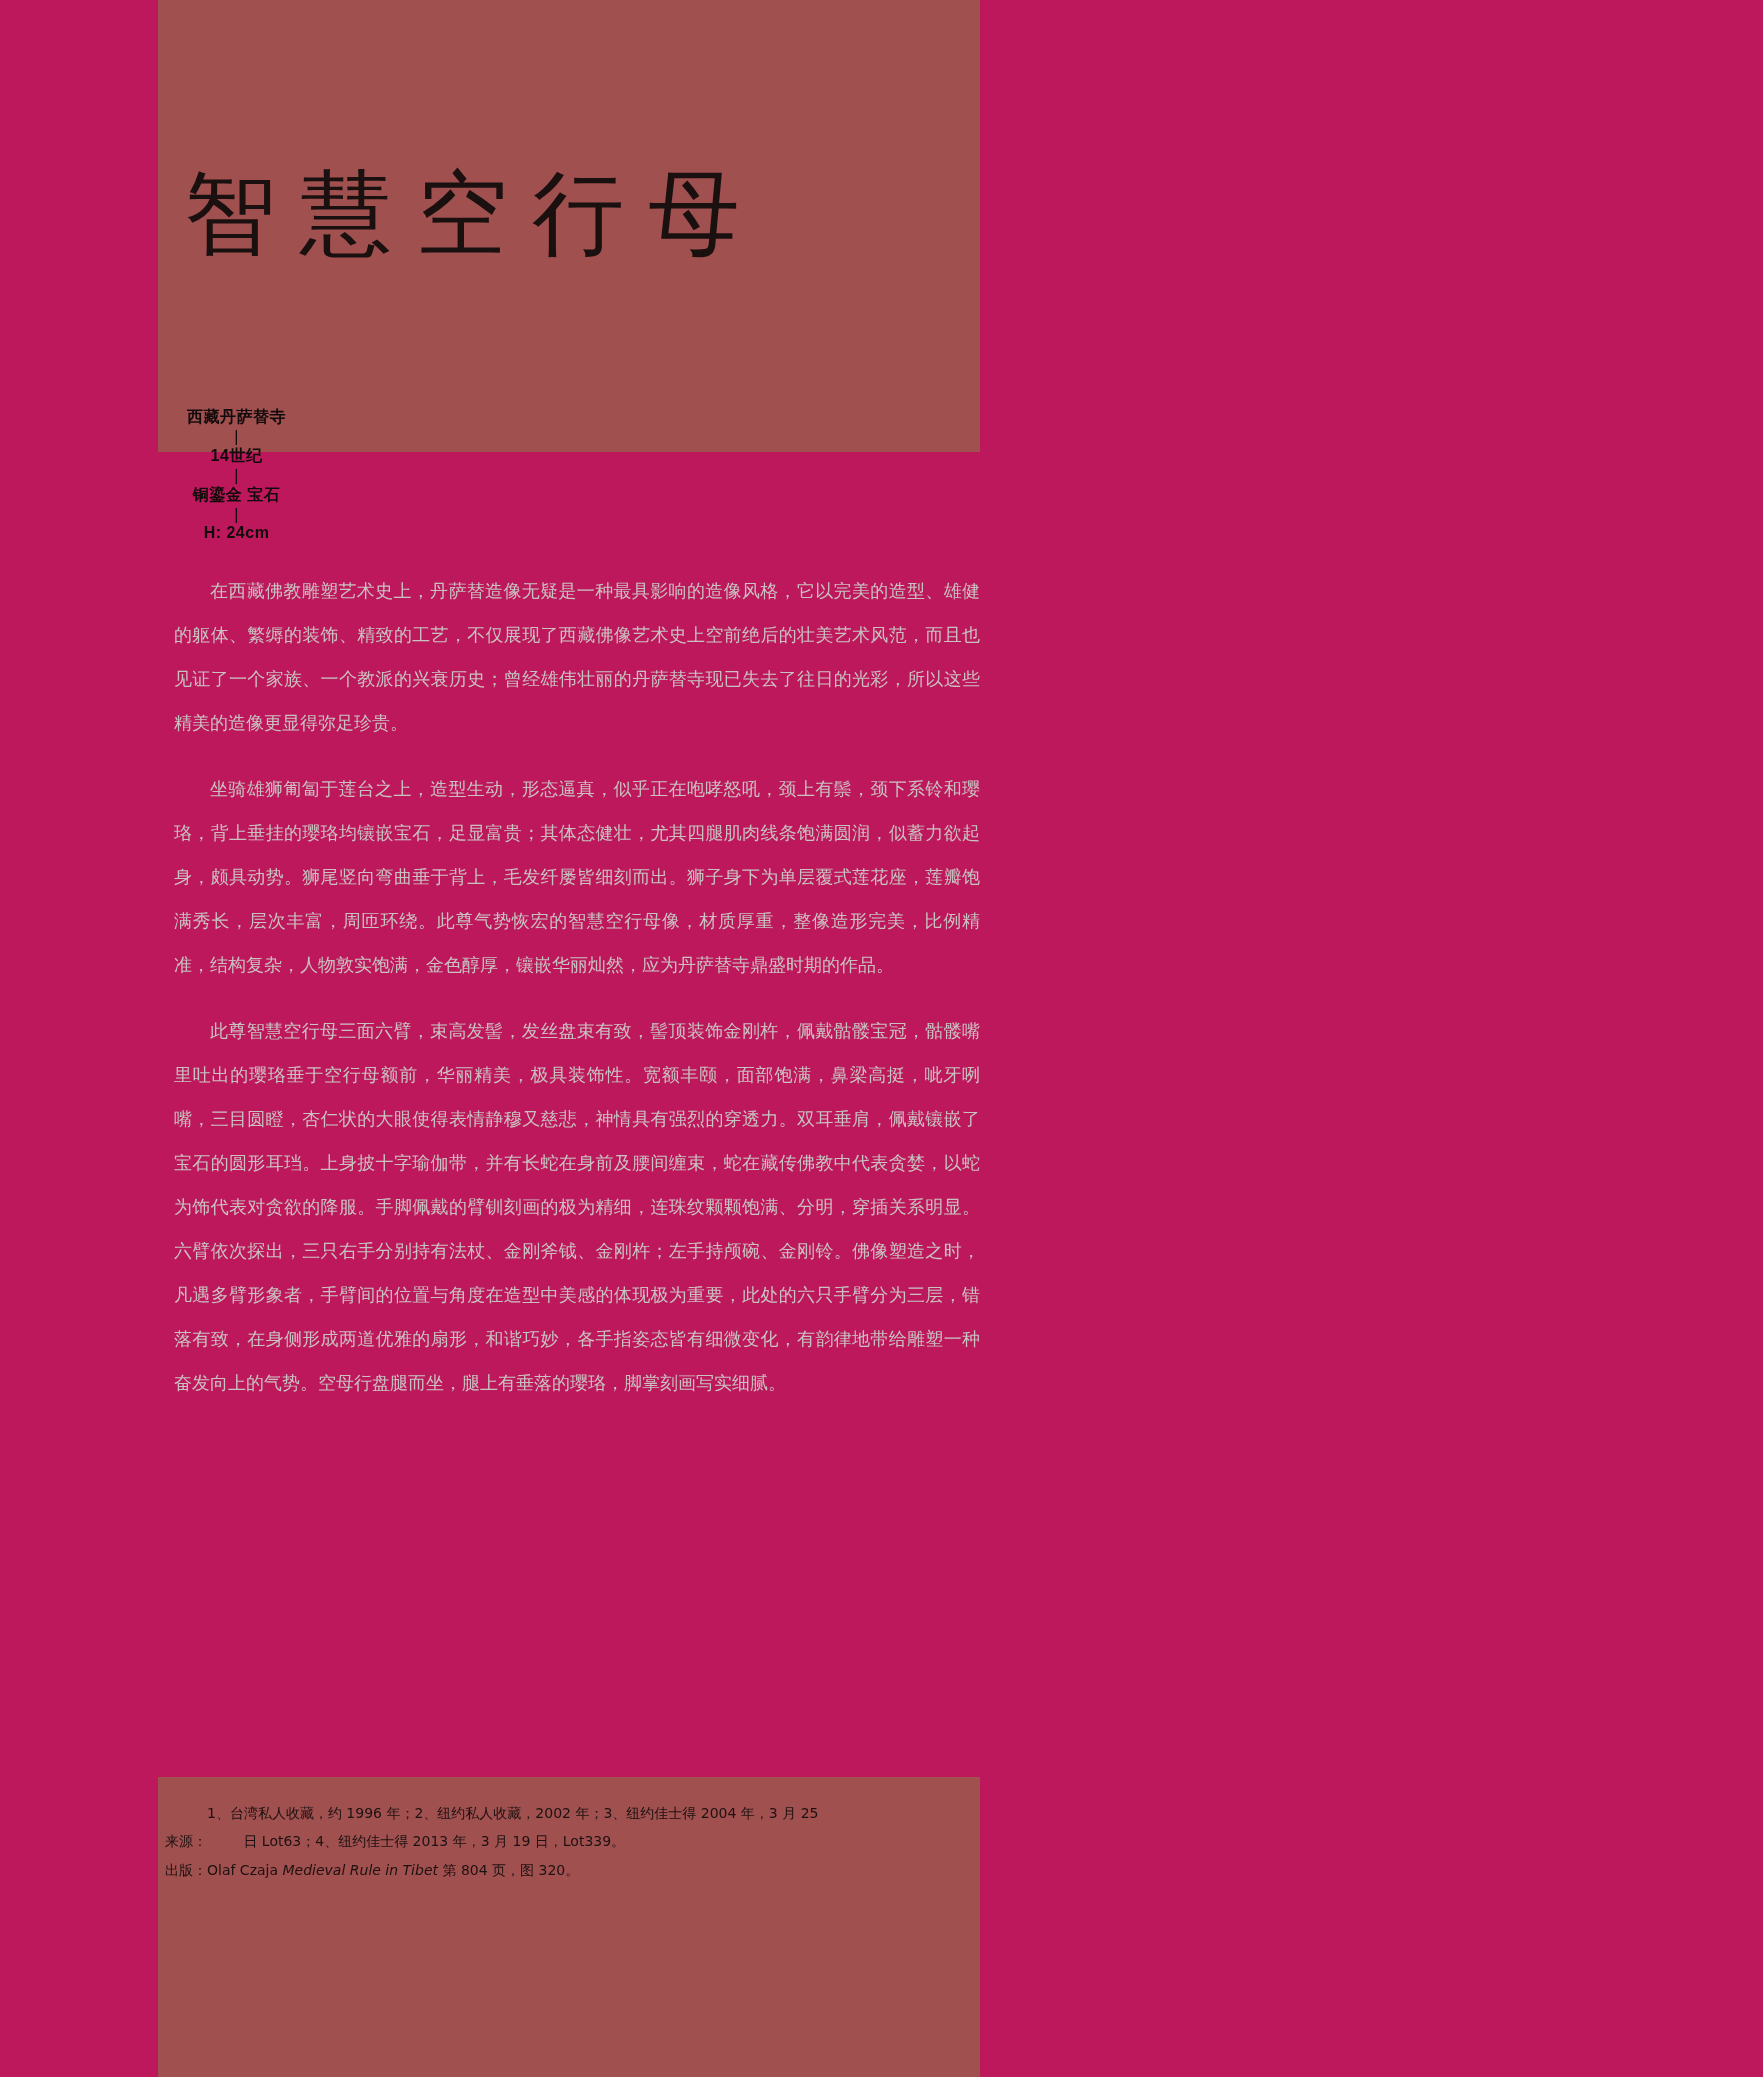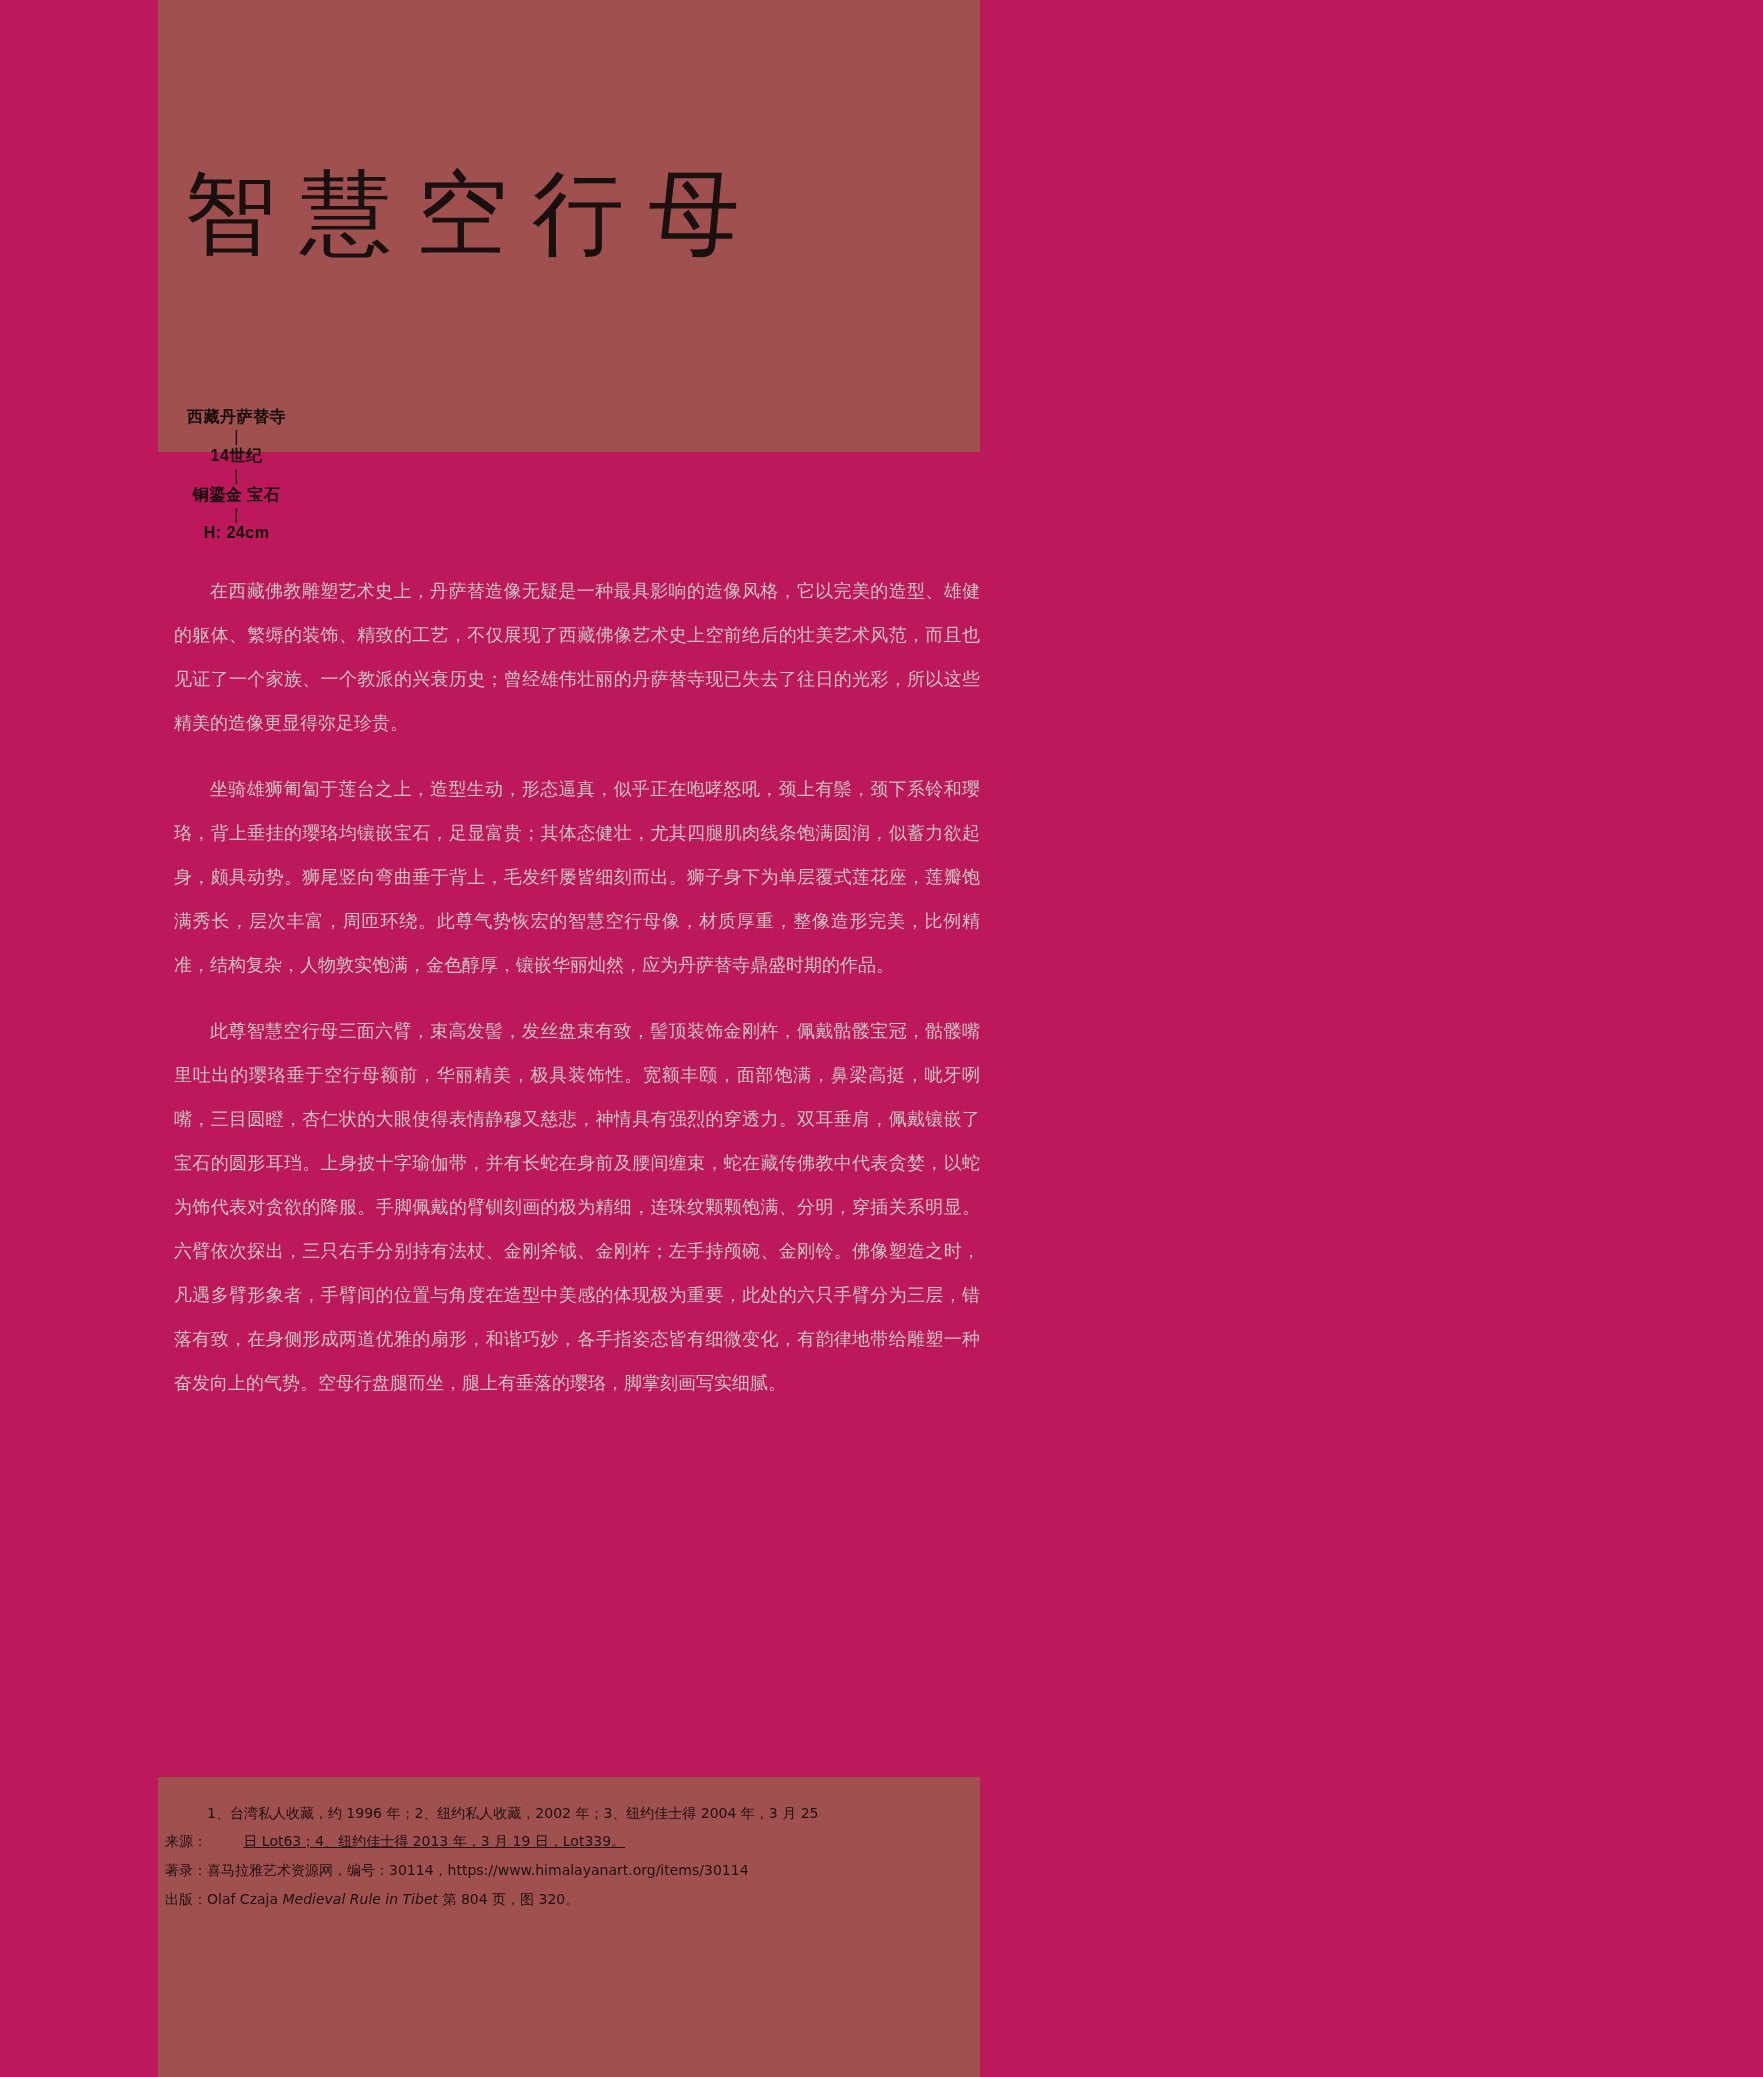--- a/index.html
+++ b/index.html
@@ -108,21 +108,20 @@
   .footer-label {
     flex: 0 0 auto;
     white-space: nowrap;
   }
   .footer-value {
     flex: 1 1 auto;
   }
   .footer-value .indent2 {
     display: block;
     text-indent: 2.6em;
-    text-decoration: underline;
   }
   .italic {
     font-style: italic;
   }
 </style>
 </head>
 <body>
 
 <div class="page">
 
@@ -151,24 +150,20 @@
   <div class="footer-lines">
 
     <div class="footer-line">
       <span class="footer-label">来源：</span>
       <span class="footer-value">
         <span>1、台湾私人收藏，约 1996 年；2、纽约私人收藏，2002 年；3、纽约佳士得 2004 年，3 月 25</span>
         <span class="indent2">日 Lot63；4、纽约佳士得 2013 年，3 月 19 日，Lot339。</span>
       </span>
     </div>
 
-    <div class="footer-line">
-      <span class="footer-label">著录：</span>
-      <span class="footer-value">喜马拉雅艺术资源网，编号：30114，https://www.himalayanart.org/items/30114</span>
-    </div>
 
     <div class="footer-line">
       <span class="footer-label">出版：</span>
       <span class="footer-value"><span>Olaf Czaja </span><span class="italic">Medieval Rule in Tibet</span><span> 第 804 页，图 320。</span></span>
     </div>
 
   </div>
 
 </div>
 

